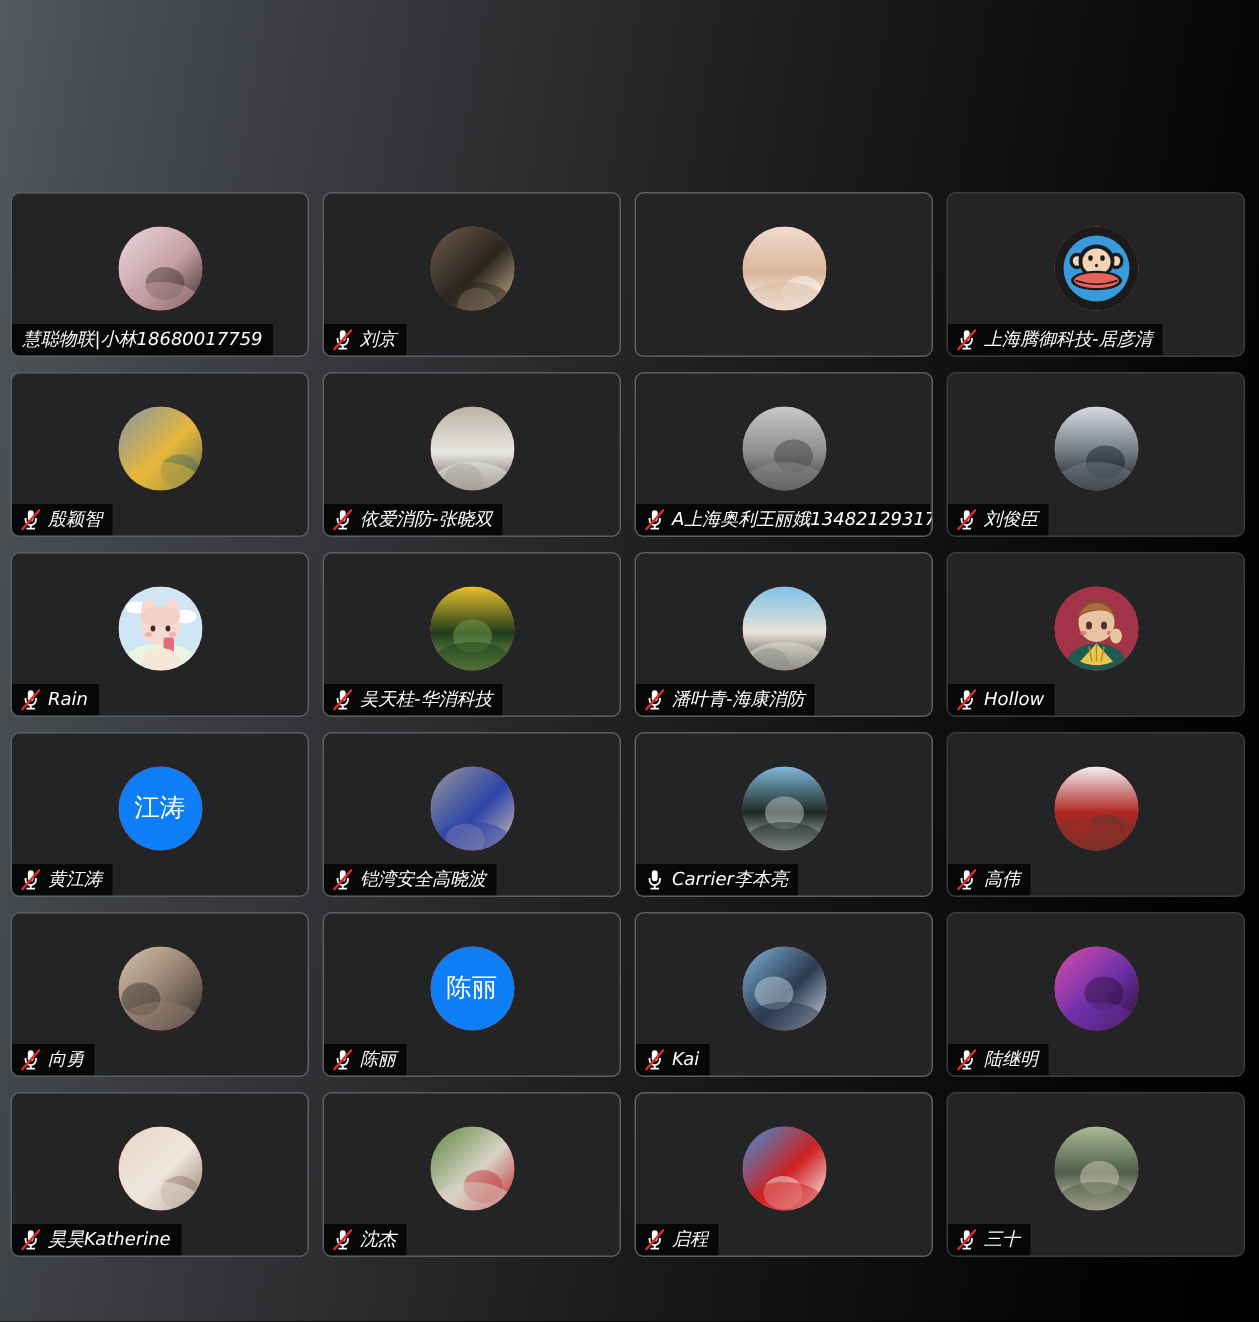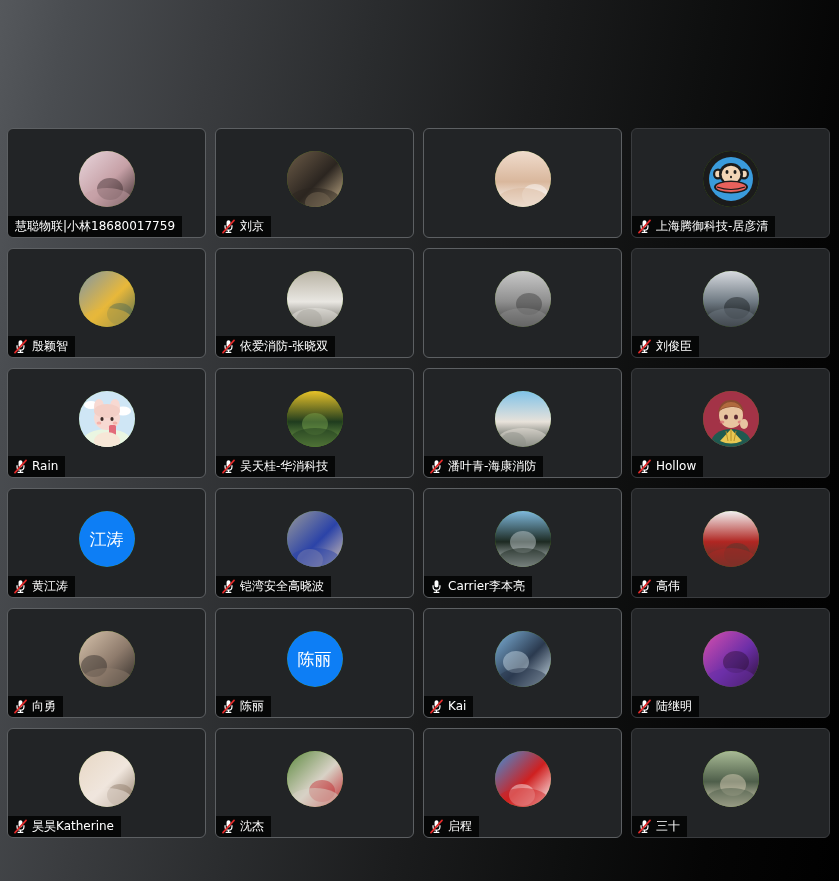--- a/index.html
+++ b/index.html
@@ -52,21 +52,21 @@
     justify-content: center;
   }
   .avatar {
     width: 56px;
     height: 56px;
     border-radius: 50%;
     overflow: hidden;
     position: relative;
     flex: none;
     margin-bottom: 8px;
-    background: #4d7c0f;
+    background: #ef4444;
     display: flex;
     align-items: flex-start;
     justify-content: center;
   }
   .avatar svg { display:block; width:100%; height:100%; }
   .avatar .initials {
     color: #ffffff;
     font-size: 17px;
     font-weight: 400;
     letter-spacing: 0px;
@@ -84,20 +84,21 @@
     background: rgba(0,0,0,0.80);
     max-width: 196px;
     box-sizing: border-box;
   }
   .namebar .label {
     color: #ffffff;
     font-size: 12px;
     line-height: 15px;
     white-space: nowrap;
     font-family: "DejaVu Sans", "Liberation Sans", sans-serif;
+    font-style: italic;
   }
   .mic {
     width: 13px;
     height: 15px;
     flex: none;
     display: block;
   }
   .tile.no-mic .namebar { padding-left: 7px; }
 </style>
 </head>
@@ -278,20 +279,32 @@
                   <stop offset="55%" stop-color="#8e8e8e"></stop>
                   <stop offset="100%" stop-color="#3b3b3b"></stop>
                 </linearGradient>
               </defs>
               <rect width="56" height="56" fill="url(#g19p6dhc)"></rect>
               <ellipse cx="34" cy="33" rx="13" ry="11" fill="#3b3b3b" opacity="0.45"></ellipse>
               <ellipse cx="28" cy="50" rx="26" ry="13" fill="#8e8e8e" opacity="0.5"></ellipse>
             </svg>
           </div>
         </div>
+        <div class="namebar">
+          <svg class="mic" viewBox="0 0 16 18" xmlns="http://www.w3.org/2000/svg">
+            <g fill="#ffffff">
+              <rect x="5.6" y="1.2" width="4.8" height="9" rx="2.4"></rect>
+              <path d="M3 7.6v1.6a5 5 0 0 0 10 0V7.6h-1.5v1.6a3.5 3.5 0 0 1-7 0V7.6z"></path>
+              <rect x="7.25" y="13.3" width="1.5" height="3.2"></rect>
+              <rect x="4.4" y="15.6" width="7.2" height="1.4" rx="0.7"></rect>
+            </g>
+            <line x1="1.2" y1="16.6" x2="14.8" y2="1.4" stroke="#e02a2a" stroke-width="2.1" stroke-linecap="round"></line>
+          </svg>
+          <span class="label">A上海奥利王丽娥13482129317</span>
+        </div>
       </div>
       <div class="tile dim">
         <div class="tile-inner">
           <div class="avatar">
             <svg viewBox="0 0 56 56" xmlns="http://www.w3.org/2000/svg">
               <defs>
                 <linearGradient id="g1qnc3gg" x1="0" y1="0" x2="0" y2="1">
                   <stop offset="0%" stop-color="#d8dbe0"></stop>
                   <stop offset="55%" stop-color="#6f7a83"></stop>
                   <stop offset="100%" stop-color="#15181b"></stop>

